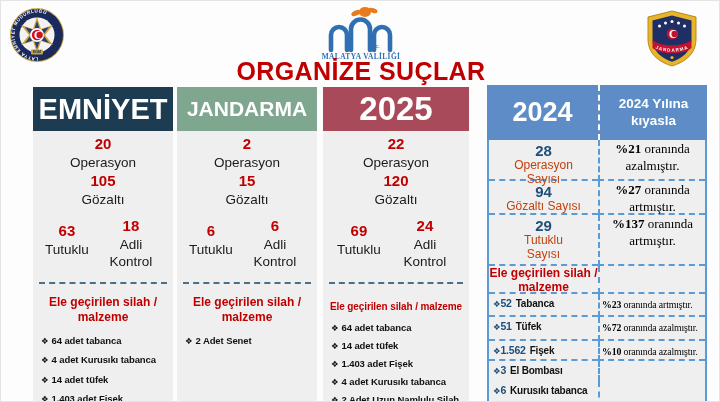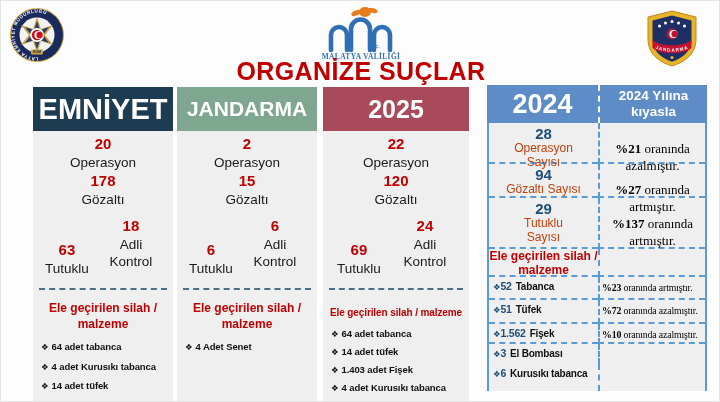--- a/index.html
+++ b/index.html
@@ -17,64 +17,64 @@
 
   
   .col{position:absolute;top:86px;}
   #col-emniyet{left:32px;width:140px;}
   #col-jandarma{left:176px;width:140px;}
   #col-2025{left:322px;width:146px;}
   .hdr{height:44px;display:flex;align-items:center;justify-content:center;
        color:#fff;font-weight:bold;}
   .hdr-emniyet{background:#1d3c52;font-size:29px;}
   .hdr-jandarma{background:#7fa68e;font-size:21px;}
-  .hdr-2025{background:#a84a59;font-size:25px;}
+  .hdr-2025{background:#a84a59;font-size:33px;}
   .cbody{background:#efefef;height:296px;box-sizing:border-box;padding-top:3px;}
 
   .stat{text-align:center;}
   .stat .v{color:#c00000;font-weight:bold;font-size:15px;line-height:1.3;}
   .stat .l{color:#1a1a1a;font-weight:normal;font-size:13.5px;line-height:1.3;}
   .duo{display:flex;justify-content:space-evenly;margin-top:8px;}
-  .duo .left{margin-top:24px;}
+  .duo .left{margin-top:5px;}
   .duo .right{width:60px;}
   .sep{border-top:2px dashed #4a7086;margin:11px 6px 0 6px;}
 
   .seized{color:#c00000;font-weight:bold;text-align:center;margin-top:11px;
           font-size:12px;line-height:1.3;}
   #col-2025 .seized{font-size:10px;white-space:nowrap;letter-spacing:-.1px;margin-top:16px;}
   ul.items{list-style:none;margin:9px 0 0 0;padding:0 2px 0 8px;}
   .items li{font-weight:bold;font-size:9.5px;color:#111;margin-bottom:8.5px;
             letter-spacing:-.1px;white-space:nowrap;}
   #col-2025 .items li{margin-bottom:7px;}
   .blt{margin-right:3px;font-family:"DejaVu Sans",sans-serif;font-size:8.5px;}
 
   
   #right{position:absolute;left:486px;top:84px;width:220px;}
-  .rhdr{height:38px;background:#5d8cc7;display:flex;color:#fff;font-weight:bold;}
+  .rhdr{height:55px;background:#5d8cc7;display:flex;color:#fff;font-weight:bold;}
   .rhdr .h24{width:111px;display:flex;align-items:center;justify-content:center;font-size:27px;}
   .rhdr .hcmp{flex:1;border-left:2px dashed #fff;display:flex;align-items:center;
               justify-content:center;text-align:center;font-size:13.5px;line-height:1.2;padding:0 5px;}
   .rbody{background:#efefef;border-left:2px solid #5b9bd5;border-right:2px solid #5b9bd5;
          box-sizing:border-box;height:268px;display:grid;
          grid-template-columns:109px 1fr;
          grid-template-rows:41px 34px 51px 28px 23px 24px 20px 20px auto;}
   .rc{border-left:2px dashed #5b9bd5;}
   .dash{border-bottom:2px dashed #5b9bd5;}
   .lc{text-align:center;}
   .lc .v{color:#1f4e79;font-weight:bold;font-size:15px;line-height:1.15;padding-top:2px;}
   .lc .l{font-weight:normal;font-size:12px;line-height:1.15;color:#c2410c;}
   .narrow{max-width:72px;margin:0 auto;}
   .seized-r{color:#c00000;font-weight:bold;font-size:12px;text-align:center;
             line-height:1.15;padding-top:1px;}
   .lc.item{text-align:left;padding:3px 1px 0 4px;font-weight:bold;font-size:10px;
            color:#111;letter-spacing:-.2px;white-space:nowrap;}
   .item .blt{color:#1f4e79;margin-right:0;}
   .item .v{color:#1f4e79;margin-right:4px;font-size:10.5px;}
   .cmp-top{font-family:"Liberation Serif",serif;font-size:13px;text-align:center;
-           line-height:1.3;padding-top:18px;color:#000;}
+           line-height:1.3;padding-top:1px;color:#000;}
   .cmp-top .pct{font-weight:bold;}
   .cmp-sm{font-family:"Liberation Serif",serif;font-size:9.8px;color:#000;
           padding:5px 0 0 2px;letter-spacing:-.15px;white-space:nowrap;}
   .cmp-sm .pct{font-weight:bold;}
 </style>
 </head>
 <body>
 
 <div class="slide">
 
@@ -135,21 +135,21 @@
   <div class="title">ORGANİZE SUÇLAR</div>
 
   <section class="col" id="col-emniyet">
     <div class="hdr hdr-emniyet">EMNİYET</div>
     <div class="cbody">
       <div class="stat">
         <div class="v">20</div>
         <div class="l">Operasyon</div>
       </div>
       <div class="stat">
-        <div class="v">178</div>
+        <div class="v">105</div>
         <div class="l">Gözaltı</div>
       </div>
       <div class="duo">
         <div class="stat left">
           <div class="v">63</div>
           <div class="l">Tutuklu</div>
         </div>
         <div class="stat right">
           <div class="v">18</div>
           <div class="l">Adli Kontrol</div>
@@ -184,21 +184,21 @@
           <div class="l">Tutuklu</div>
         </div>
         <div class="stat right">
           <div class="v">6</div>
           <div class="l">Adli Kontrol</div>
         </div>
       </div>
       <div class="sep"></div>
       <div class="seized">Ele geçirilen silah / malzeme</div>
       <ul class="items">
-        <li><span class="blt">❖</span><span>4 Adet Senet</span></li>
+        <li><span class="blt">❖</span><span>2 Adet Senet</span></li>
       </ul>
     </div>
   </section>
 
   <section class="col" id="col-2025">
     <div class="hdr hdr-2025">2025</div>
     <div class="cbody">
       <div class="stat">
         <div class="v">22</div>
         <div class="l">Operasyon</div>

